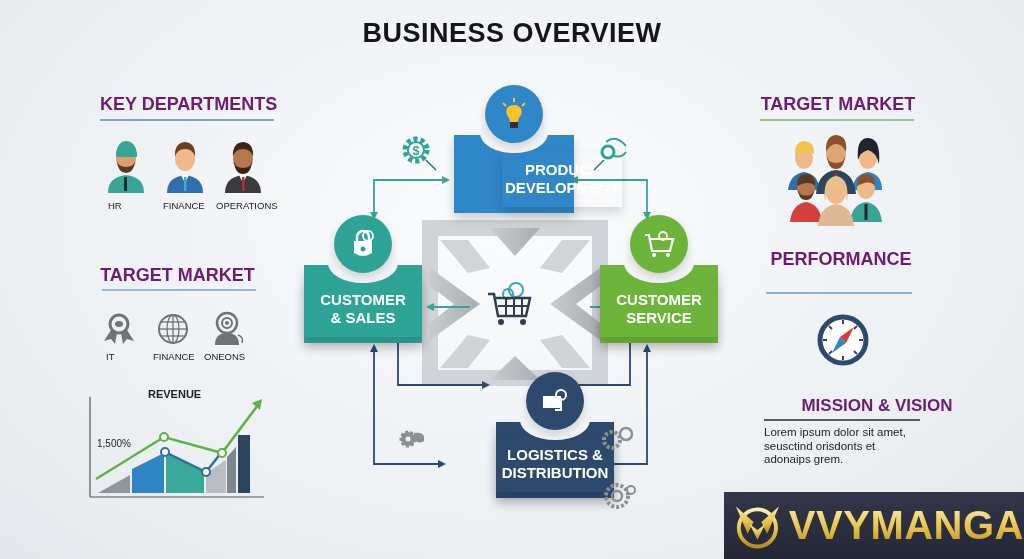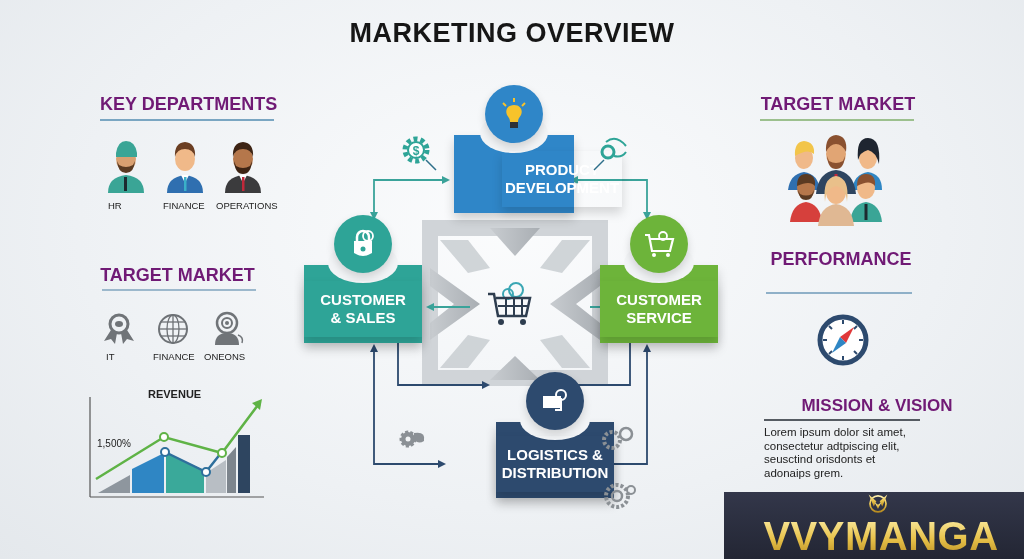--- a/index.html
+++ b/index.html
@@ -31,33 +31,33 @@
   .node-circle {
     position: absolute; border-radius: 50%;
     display: flex; align-items: center; justify-content: center;
     box-shadow: 0 4px 8px rgba(0,0,0,0.15);
   }
   .node-notch { position: absolute; border-radius: 50%; background: #f4f6f8; }
   .mission-text { font-size: 11.5px; line-height: 13.5px; color: #222; }
   .watermark {
     left: 724px; top: 492px; width: 300px; height: 67px;
     background: linear-gradient(180deg, #33374a 0%, #232634 100%);
-    display: flex; align-items: center; padding-left: 8px; flex-direction: column;
+    display: flex; align-items: center; padding-left: 8px;
   }
   .watermark-text {
     font-weight: bold; font-size: 40px; letter-spacing: 0.5px;
     background: linear-gradient(180deg, #fff2b0 0%, #e8c24a 55%, #b68a1f 100%);
     -webkit-background-clip: text; background-clip: text; color: transparent;
     margin-left: 6px;
   }
 </style>
 </head>
 <body>
 
-<div class="abs page-title">MARKETING OVERVIEW</div>
+<div class="abs page-title">BUSINESS OVERVIEW</div>
 
 <div class="abs section-title" style="left:100px; top:94px; width:176px;">KEY DEPARTMENTS</div>
 <div class="abs rule" style="left:100px; top:119px; width:174px; background:#7aa6c2;"></div>
 
 <svg class="abs person" style="left:106px; top:137px;" viewBox="0 0 40 56">
   <path d="M2 56 Q2 40 20 38 Q38 40 38 56 Z" fill="#3aa596"></path>
   <rect x="18" y="40" width="3" height="14" fill="#1d2a30"></rect>
   <ellipse cx="20" cy="22" rx="10" ry="12" fill="#d9a071"></ellipse>
   <path d="M10 16 Q12 4 20 4 Q29 4 31 16 L31 20 L10 20 Z" fill="#3aa596"></path>
   <path d="M11 24 Q12 36 20 36 Q28 36 29 24 L27 28 Q20 32 13 28 Z" fill="#5a3a22"></path>
@@ -350,21 +350,20 @@
       <line x1="41" y1="13" x2="38" y2="16"></line>
   </g>
   <polygon points="38,14 30,30 24,24" fill="#e0383a"></polygon>
   <polygon points="16,40 24,24 30,30" fill="#2f86c4"></polygon>
 </svg>
 
 <div class="abs section-title" style="left:764px; top:396px; width:154px; font-size:17px;margin-left:36px;">MISSION &amp; VISION</div>
 <div class="abs rule" style="left:764px; top:419px; width:156px; background:#555b62; height:1.5px;"></div>
 <div class="abs mission-text" style="left:764px; top:426px; width:170px;">
   <div>Lorem ipsum dolor sit amet,</div>
-  <div>consectetur adtpiscing elit,</div>
   <div>seusctind orisdonts et</div>
   <div>adonaips grem.</div>
 </div>
 
 <div class="abs watermark">
   <svg width="52" height="52" viewBox="0 0 52 52">
     <defs>
       <linearGradient id="gold" x1="0" y1="0" x2="0" y2="1">
         <stop offset="0" stop-color="#fff2b0"></stop>
           <stop offset="0.55" stop-color="#e8c24a"></stop>

